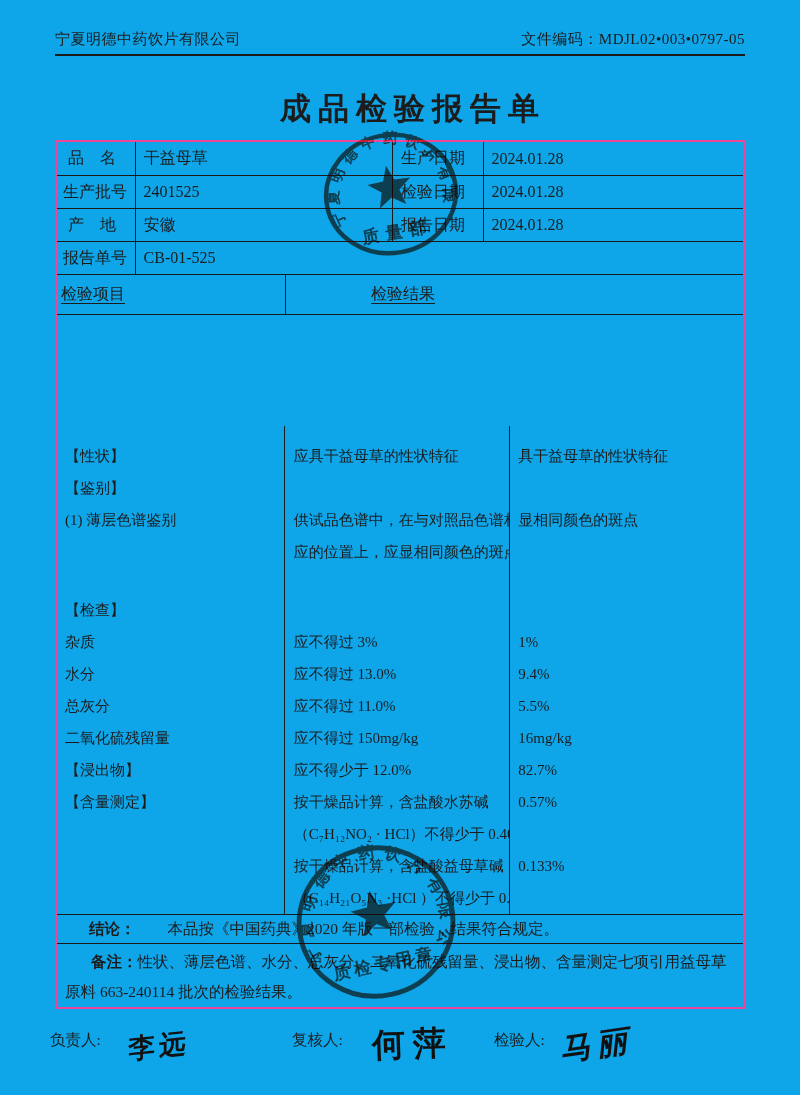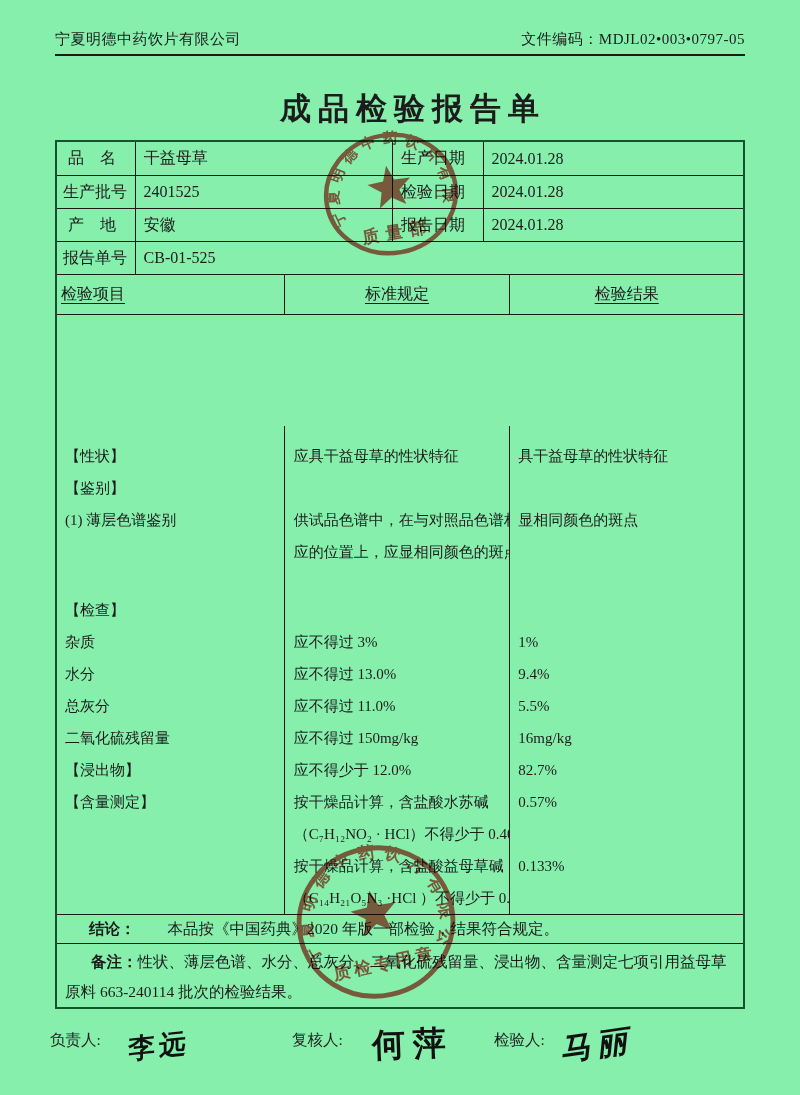--- a/index.html
+++ b/index.html
@@ -1,26 +1,26 @@
 <!DOCTYPE html>
 <html><head>
 <meta charset="utf-8">
 <style>
   html,body{margin:0;padding:0;background:#888;}
-  .page{position:relative;width:800px;height:1095px;background:#86efac;margin:0 auto;
+  .page{position:relative;width:800px;height:1095px;background:#0ea5e9;margin:0 auto;
         font-family:"Liberation Serif","DejaVu Serif",serif;color:#1c1c1c;overflow:hidden;}
   
   .hdr{position:absolute;left:55px;top:30px;width:690px;display:flex;justify-content:space-between;
        font-size:15px;letter-spacing:0.5px;}
   .hdr-rule{position:absolute;left:55px;top:54px;width:690px;border-top:2px solid #1a1a1a;}
   
   .title{position:absolute;left:13px;top:88px;width:100%;text-align:center;font-size:31px;
          font-weight:bold;letter-spacing:7px;}
   
-  .tbl{position:absolute;left:55px;top:140px;width:690px;border:2px solid #14532d;box-sizing:border-box;}
+  .tbl{position:absolute;left:55px;top:140px;width:690px;border:2px solid #ec4899;box-sizing:border-box;}
   .row{display:flex;border-top:1.5px solid #1a1a1a;box-sizing:border-box;}
   .row:first-child{border-top:none;}
   .cell{box-sizing:border-box;border-left:1.5px solid #1a1a1a;overflow:hidden;}
   .cell:first-child{border-left:none;}
   .info{height:33px;font-size:16px;}
   .info .cell{display:flex;align-items:center;padding:16px 8px;}
   .lblj{justify-content:space-between;padding:0 11px !important;}
   .w1{width:78px;} .w2{width:259px;} .w3{width:91px;} .w4{width:262px;}
   .w234{width:612px;}
   .chead{height:40px;font-size:16px;}
@@ -91,23 +91,20 @@
 
     <div class="row info">
       <div class="cell w1" style="padding:0 6px;">报告单号</div>
       <div class="cell w234">CB-01-525</div>
     </div>
 
     <div class="row chead">
       <div class="cell c1">
           <span class="u">检验项目</span>
         </div>
-      <div class="cell c2">
-          <span class="u">标准规定</span>
-        </div>
       <div class="cell c3">
           <span class="u">检验结果</span>
         </div>
     </div>
 
     <div class="row bodyrow">
       <div class="cell c1" id="col-item">
           <div class="line">【性状】</div>
           <div class="line">【鉴别】</div>
           <div class="line">(1) 薄层色谱鉴别</div>

